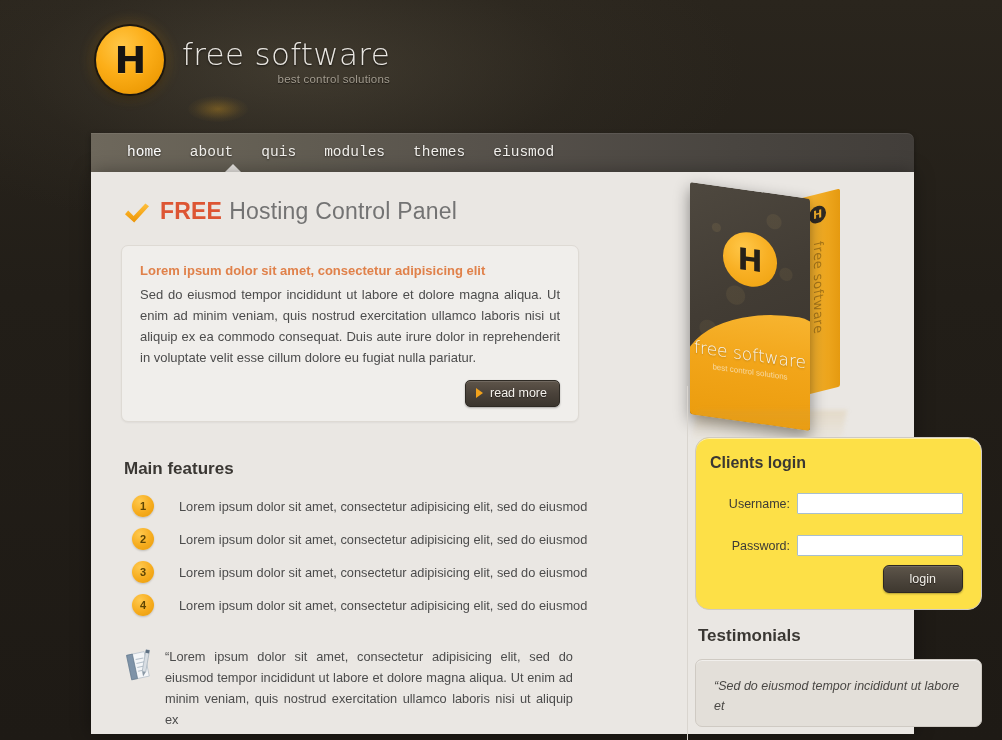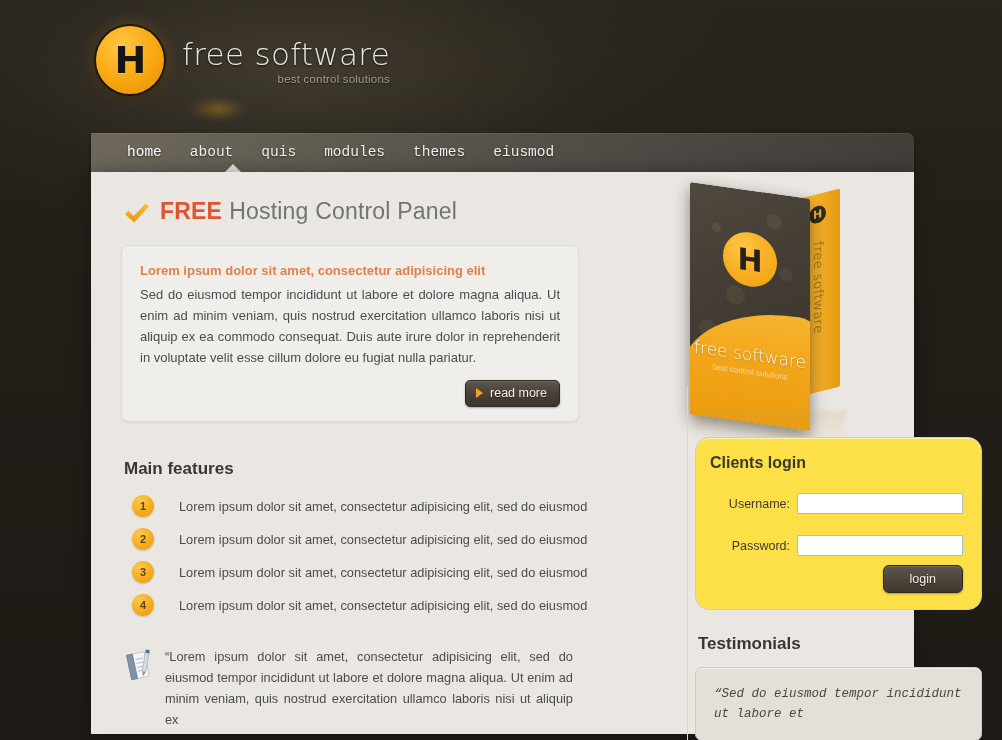--- a/index.html
+++ b/index.html
@@ -419,29 +419,28 @@
     border: 1px solid #2c2822;
     border-radius: 6px;
     color: #f2efe9;
     font-size: 12.5px;
     padding: 6px 26px;
     cursor: pointer;
     box-shadow: inset 0 1px 0 rgba(255,255,255,0.14), 0 1px 2px rgba(0,0,0,0.3);
     text-shadow: 0 1px 1px rgba(0,0,0,0.5);
   }
 
-  .testimonials { margin-top: 24px; }
+  .testimonials { margin-top: 16px; }
   .testi-box {
     margin-top: 13px;
     background: #e3dfd9;
     border: 1px solid #cfcac3;
     border-radius: 7px;
-    padding: 16px 18px 16px 18px;
+    padding: 16px 18px 10px 18px;
     box-shadow: inset 0 1px 0 rgba(255,255,255,0.5);
-    font-family: Liberation Mono, monospace;
   }
   .testi-text {
     font-size: 12.5px;
     line-height: 20px;
     font-style: italic;
     color: #4a4845;
   }
 </style>
 </head>
 <body>

